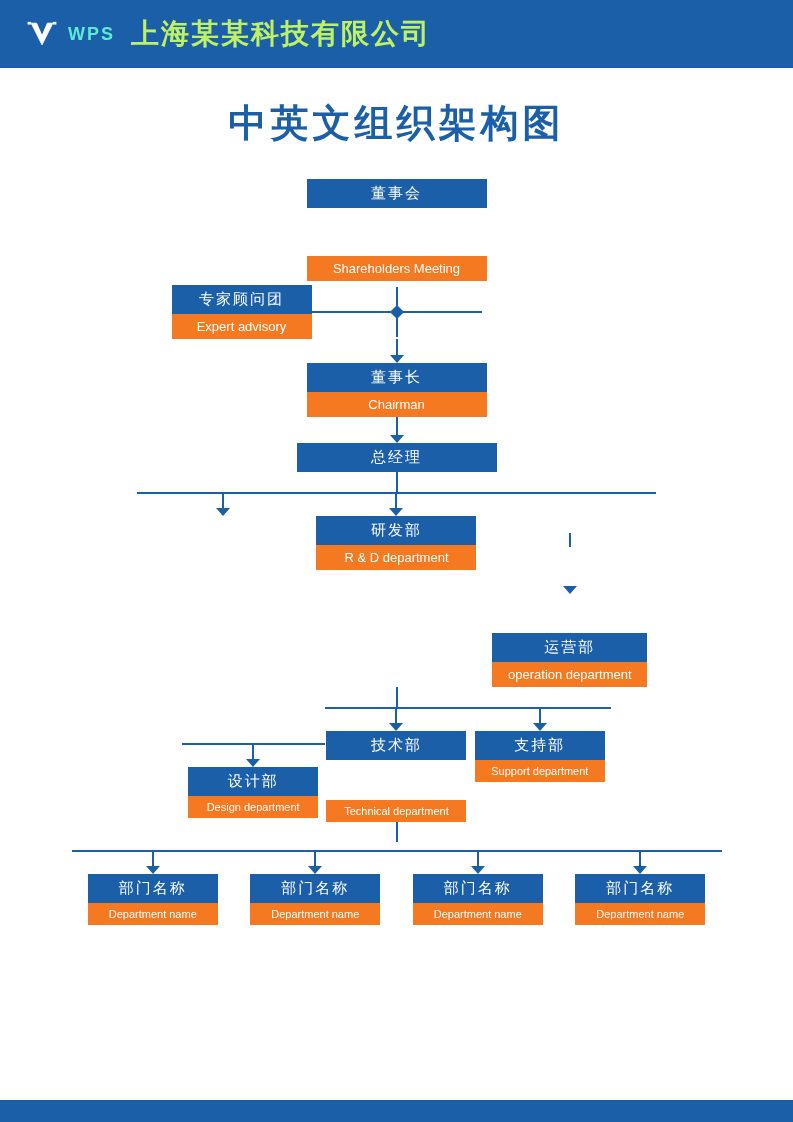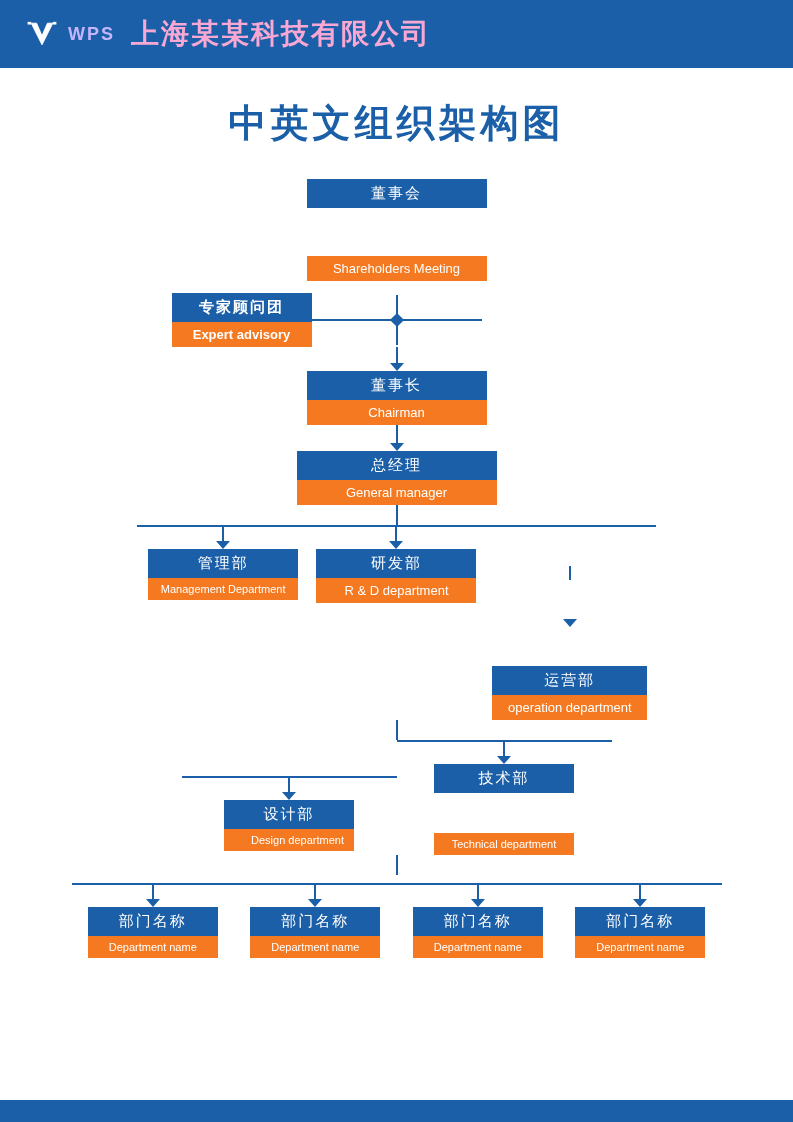--- a/index.html
+++ b/index.html
@@ -24,21 +24,21 @@
       align-items: center;
       gap: 8px;
     }
     .logo-wps {
       color: #fff;
       font-size: 18px;
       font-weight: bold;
       letter-spacing: 1px;
     }
     .company-name {
-      color: #f9a8d4;
+      color: #bef264;
       font-size: 28px;
       font-weight: bold;
       letter-spacing: 2px;
     }
     .page-title-area {
       text-align: center;
       padding: 30px 0 10px 0;
     }
     .page-title {
       color: #1a5fa8;
@@ -101,39 +101,39 @@
 <body>
 
 <div class="header">
   <div class="logo-area">
 
     <svg class="wps-icon" viewBox="0 0 40 40" fill="none" xmlns="http://www.w3.org/2000/svg">
       <polygon points="8,8 20,32 32,8 26,8 20,22 14,8" fill="white" stroke="white" stroke-width="1"></polygon>
       <line x1="4" y1="8" x2="8" y2="8" stroke="white" stroke-width="3"></line>
       <line x1="32" y1="8" x2="36" y2="8" stroke="white" stroke-width="3"></line>
     </svg>
-    <span class="logo-wps" style="color:#c4b5fd;font-size:18px;font-weight:bold;letter-spacing:2px;">WPS</span>
+    <span class="logo-wps" style="color:#5eead4;font-size:18px;font-weight:bold;letter-spacing:2px;">WPS</span>
   </div>
   <span class="company-name">上海某某科技有限公司</span>
 </div>
 
 <div class="page-title-area">
   <div class="page-title">中英文组织架构图</div>
 </div>
 
 <div class="chart-area">
 
   <div style="display:flex; flex-direction:column; align-items:center; width:100%;">
 
     <div class="node-box" style="min-width:180px; width:180px;gap:48px;">
       <div class="node-top">董事会</div>
       <div class="node-bottom">Shareholders Meeting</div>
     </div>
 
-    <div style="display:flex; align-items:center; width:100%; justify-content:center; position:relative; margin-top:12px;font-weight:bold;">
+    <div style="display:flex; align-items:center; width:100%; justify-content:center; position:relative; margin-top:4px;">
 
       <div style="display:flex; align-items:center; flex:1; justify-content:flex-end;">
         <div class="node-box" style="min-width:140px; width:140px;">
           <div class="node-top">专家顾问团</div>
           <div class="node-bottom">Expert advisory</div>
         </div>
 
         <div style="width:80px; height:2px; background:#1a5fa8;"></div>
       </div>
 
@@ -160,37 +160,32 @@
       <div class="node-bottom">Chairman</div>
     </div>
 
     <div style="display:flex; flex-direction:column; align-items:center;">
       <div style="width:2px; height:18px; background:#1a5fa8;"></div>
       <div class="arrow-down"></div>
     </div>
 
     <div class="node-box" style="min-width:200px; width:200px;">
       <div class="node-top">总经理</div>
-      <div class="node-bottom">General manager</div>
     </div>
 
     <div style="display:flex; flex-direction:column; align-items:center; width:100%;">
       <div style="width:2px; height:20px; background:#1a5fa8;"></div>
 
       <div style="display:flex; align-items:flex-start; width:520px; justify-content:center;">
 
         <div style="display:flex; flex-direction:column; align-items:center; flex:1;">
           <div style="width:100%; height:2px; background:#1a5fa8; margin-right:-1px;"></div>
           <div style="width:2px; height:14px; background:#1a5fa8;"></div>
           <div class="arrow-down"></div>
 
-          <div class="node-box" style="min-width:150px; width:150px;">
-            <div class="node-top">管理部</div>
-            <div class="node-bottom" style="font-size:11px;">Management Department</div>
-          </div>
         </div>
 
         <div style="display:flex; flex-direction:column; align-items:center; flex:1;">
           <div style="width:100%; height:2px; background:#1a5fa8;"></div>
           <div style="width:2px; height:14px; background:#1a5fa8;"></div>
           <div class="arrow-down"></div>
 
           <div class="node-box" style="min-width:160px; width:160px;">
             <div class="node-top">研发部</div>
             <div class="node-bottom">R &amp; D department</div>
@@ -214,34 +209,43 @@
 
       <div style="width:2px; height:20px; background:#1a5fa8; margin-left:0px;"></div>
       <div style="display:flex; align-items:flex-start; width:430px; justify-content:center;">
 
         <div style="display:flex; flex-direction:column; align-items:center; flex:1;margin-top:36px;">
           <div style="width:100%; height:2px; background:#1a5fa8;"></div>
           <div style="width:2px; height:14px; background:#1a5fa8;"></div>
           <div class="arrow-down"></div>
           <div class="node-box" style="min-width:130px; width:130px;">
             <div class="node-top">设计部</div>
-            <div class="node-bottom" style="font-size:11px;text-align:right;">Design department</div>
+            <div class="node-bottom" style="font-size:11px;">Design department</div>
           </div>
         </div>
 
         <div style="display:flex; flex-direction:column; align-items:center; flex:1;">
           <div style="width:100%; height:2px; background:#1a5fa8;"></div>
           <div style="width:2px; height:14px; background:#1a5fa8;"></div>
           <div class="arrow-down"></div>
           <div class="node-box" style="min-width:140px; width:140px;">
             <div class="node-top">技术部</div>
             <div class="node-bottom" style="font-size:11px;margin-top:40px;">Technical department</div>
           </div>
         </div>
 
+        <div style="display:flex; flex-direction:column; align-items:center; flex:1;">
+          <div style="width:100%; height:2px; background:#1a5fa8;"></div>
+          <div style="width:2px; height:14px; background:#1a5fa8;"></div>
+          <div class="arrow-down"></div>
+          <div class="node-box" style="min-width:130px; width:130px;">
+            <div class="node-top">支持部</div>
+            <div class="node-bottom" style="font-size:11px;">Support department</div>
+          </div>
+        </div>
       </div>
     </div>
 
     <div style="display:flex; flex-direction:column; align-items:center; width:100%;">
       <div style="width:2px; height:20px; background:#1a5fa8;"></div>
       <div style="display:flex; align-items:flex-start; width:650px; justify-content:center;margin-top:8px;">
 
         <div style="display:flex; flex-direction:column; align-items:center; flex:1;">
           <div style="width:100%; height:2px; background:#1a5fa8;"></div>
           <div style="width:2px; height:14px; background:#1a5fa8;"></div>

